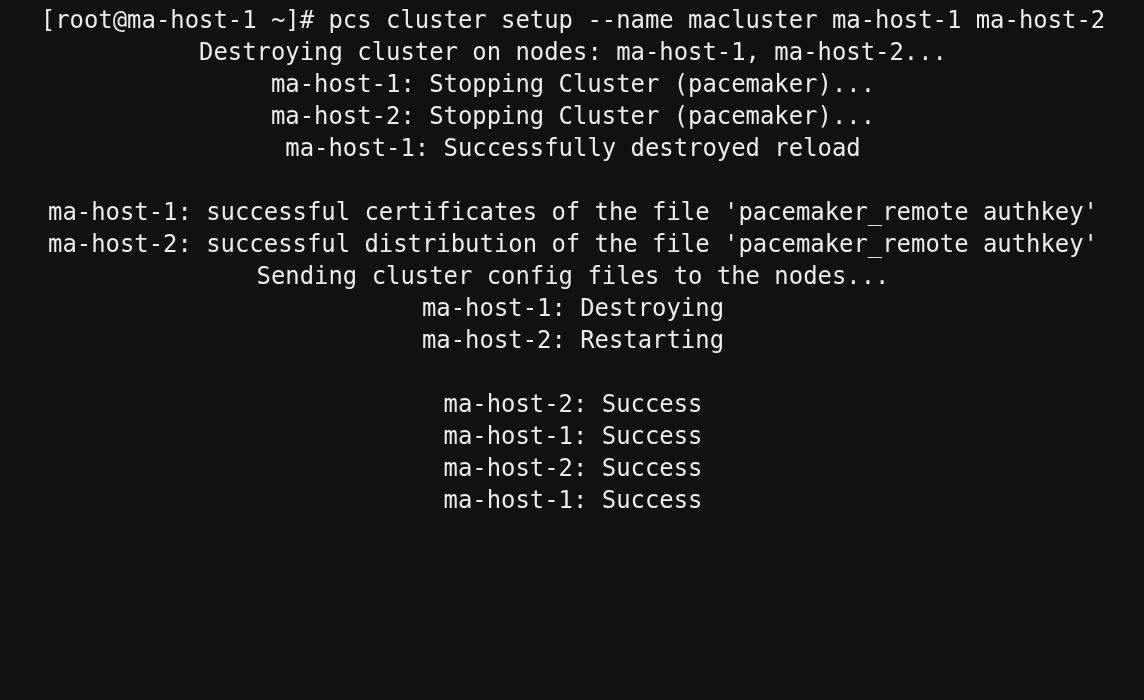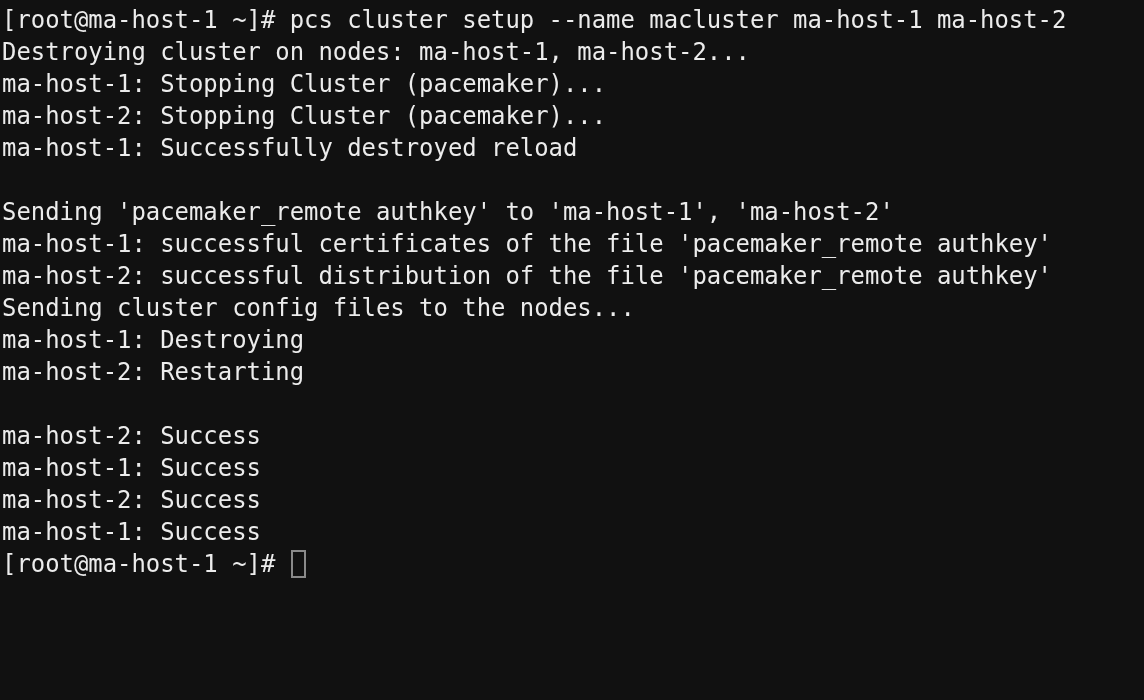--- a/index.html
+++ b/index.html
@@ -17,20 +17,21 @@
       width: 1144px;
       height: 700px;
       background: #111111;
       color: #ececec;
       font-family: "DejaVu Sans Mono", "Liberation Mono", monospace;
       font-size: 23.9px;
       line-height: 32px;
       padding: 4px 0 0 2px;
       box-sizing: border-box;
       letter-spacing: 0px;
+      text-align: center;
     }
     .line {
       white-space: pre;
       height: 32px;
     }
     .cursor {
       display: inline-block;
       width: 15px;
       height: 28px;
       border: 2px solid #8a8a8a;
@@ -42,25 +43,23 @@
 </head>
 <body>
 
 <div class="terminal">
   <div class="line">[root@ma-host-1 ~]# pcs cluster setup --name macluster ma-host-1 ma-host-2</div>
   <div class="line">Destroying cluster on nodes: ma-host-1, ma-host-2...</div>
   <div class="line">ma-host-1: Stopping Cluster (pacemaker)...</div>
   <div class="line">ma-host-2: Stopping Cluster (pacemaker)...</div>
   <div class="line">ma-host-1: Successfully destroyed reload</div>
   <div class="line"></div>
-  <div class="line">Sending 'pacemaker_remote authkey' to 'ma-host-1', 'ma-host-2'</div>
   <div class="line">ma-host-1: successful certificates of the file 'pacemaker_remote authkey'</div>
   <div class="line">ma-host-2: successful distribution of the file 'pacemaker_remote authkey'</div>
   <div class="line">Sending cluster config files to the nodes...</div>
   <div class="line">ma-host-1: Destroying</div>
   <div class="line">ma-host-2: Restarting</div>
   <div class="line"></div>
   <div class="line">ma-host-2: Success</div>
   <div class="line">ma-host-1: Success</div>
   <div class="line">ma-host-2: Success</div>
   <div class="line">ma-host-1: Success</div>
-  <div class="line"><span>[root@ma-host-1 ~]# </span><span class="cursor"></span></div>
 </div>
 
 </body></html>

